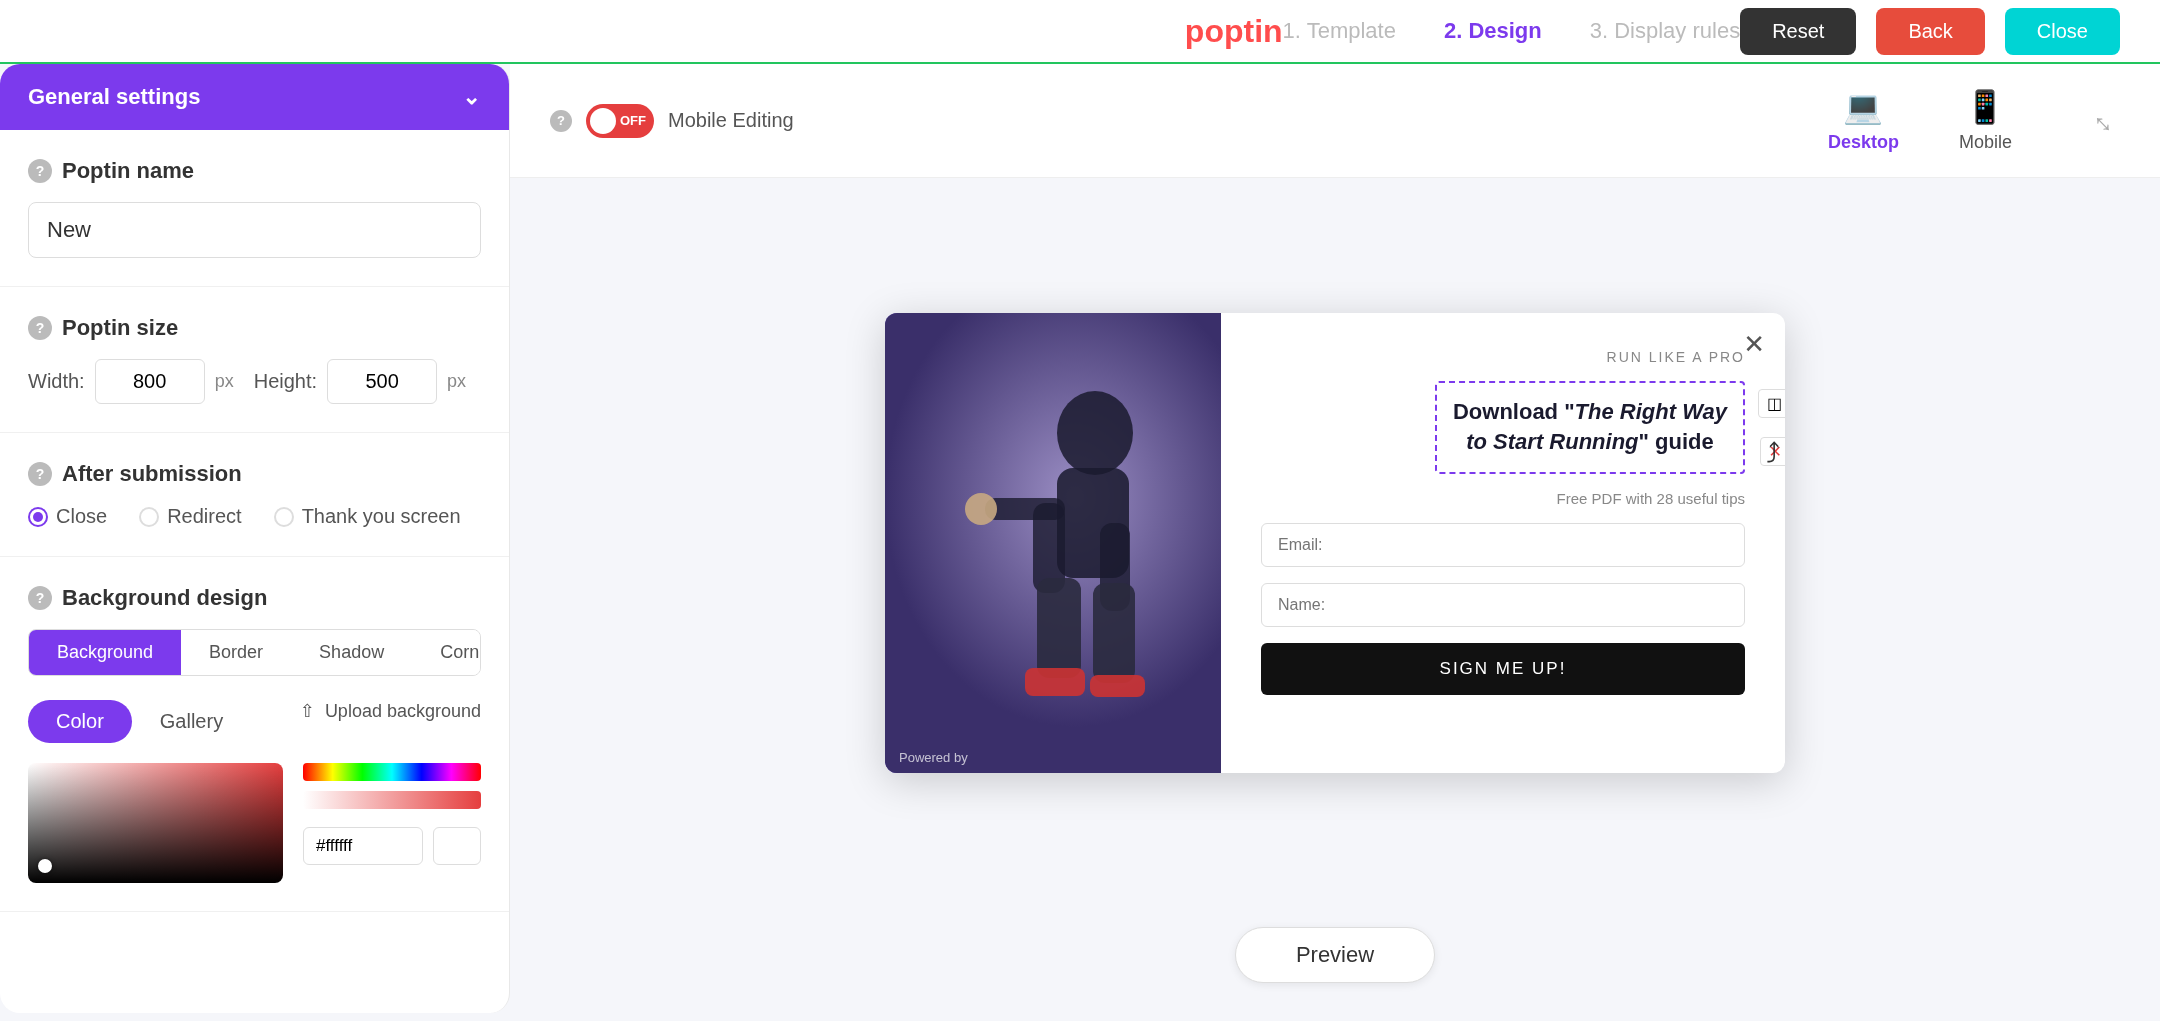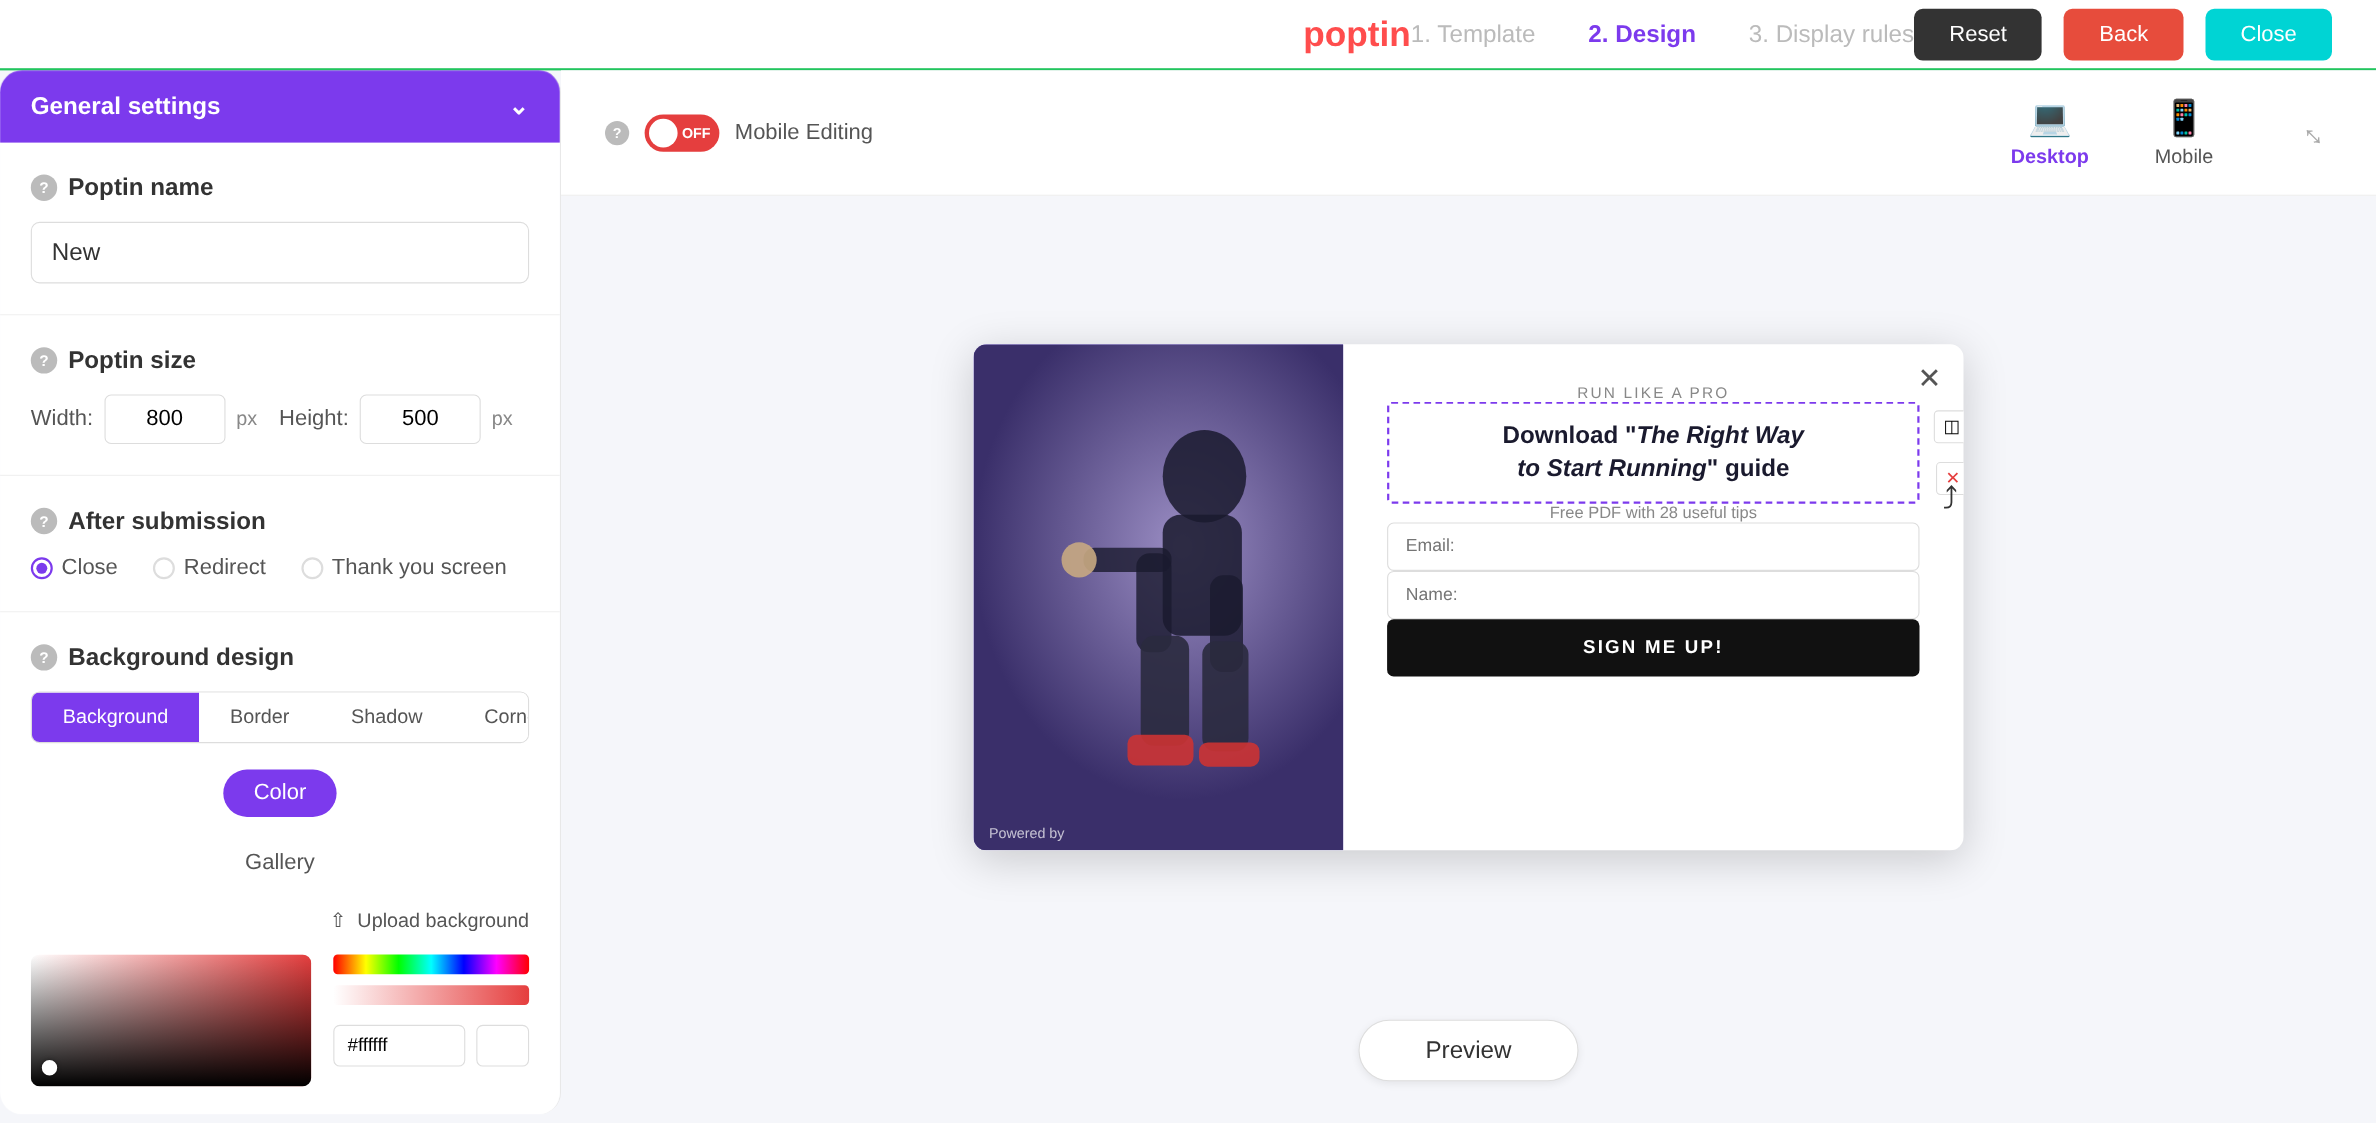--- a/index.html
+++ b/index.html
@@ -49,21 +49,21 @@
     .radio-group { display: flex; align-items: center; gap: 32px; }
     .radio-option { display: flex; align-items: center; gap: 8px; font-size: 20px; color: #555; cursor: pointer; }
     .radio-dot { width: 20px; height: 20px; border-radius: 50%; border: 2px solid #ddd; display: inline-flex; align-items: center; justify-content: center; }
     .radio-dot.selected { border-color: #7c3aed; }
     .radio-dot.selected::after { content: ''; width: 10px; height: 10px; border-radius: 50%; background: #7c3aed; display: block; }
 
     .bg-tabs { display: flex; gap: 0; border: 1px solid #ddd; border-radius: 8px; overflow: hidden; margin-bottom: 24px; }
     .bg-tab { padding: 12px 28px; font-size: 18px; cursor: pointer; background: #fff; color: #555; border: none; }
     .bg-tab.active { background: #7c3aed; color: #fff; }
 
-    .color-gallery-row { display: flex; align-items: center; gap: 20px; margin-bottom: 20px; flex-direction: column; }
+    .color-gallery-row { display: flex; align-items: flex-start; margin-bottom: 20px; }
     .toggle-btn { padding: 10px 28px; border-radius: 24px; font-size: 20px; cursor: pointer; border: none; }
     .toggle-btn.active { background: #7c3aed; color: #fff; }
     .toggle-btn.inactive { background: transparent; color: #555; }
     .upload-btn { display: flex; align-items: center; gap: 10px; font-size: 18px; color: #555; cursor: pointer; background: none; border: none; margin-left: auto; }
 
     .color-picker-area { display: flex; gap: 20px; }
     .color-gradient { width: 260px; height: 120px; border-radius: 8px; background: linear-gradient(to bottom, rgba(0,0,0,0) 0%, rgba(0,0,0,1) 100%), linear-gradient(to right, #fff 0%, #e53e3e 100%); position: relative; cursor: crosshair; }
     .color-gradient::after { content: ''; position: absolute; bottom: 10px; left: 10px; width: 10px; height: 10px; border-radius: 50%; background: #fff; border: 2px solid #fff; box-shadow: 0 0 4px rgba(0,0,0,0.5); }
     .color-controls { flex: 1; display: flex; flex-direction: column; gap: 10px; }
     .hue-bar { width: 100%; height: 18px; border-radius: 4px; background: linear-gradient(to right, #f00, #ff0, #0f0, #0ff, #00f, #f0f, #f00); cursor: pointer; }
@@ -101,30 +101,30 @@
     .popup-close-x { position: absolute; top: 16px; right: 20px; font-size: 26px; color: #555; cursor: pointer; z-index: 10; }
 
     .popup-left { width: 336px; flex-shrink: 0; background: #6a5acd; overflow: hidden; position: relative; }
     .popup-powered { position: absolute; bottom: 8px; left: 14px; font-size: 13px; color: rgba(255,255,255,0.7); }
     
     .runner-figure {
       position: absolute; top: 0; left: 0; right: 0; bottom: 0;
       background: linear-gradient(160deg, #9b8ec4 0%, #5c4d8a 30%, #7b6ab0 60%, #4a3f7f 100%);
     }
 
-    .popup-right { flex: 1; padding: 36px 40px 30px; display: flex; flex-direction: column; position: relative; }
+    .popup-right { flex: 1; padding: 36px 40px 30px; display: flex; flex-direction: column; gap: 16px; position: relative; align-items: flex-end; }
     .popup-run-label { font-size: 14px; color: #888; letter-spacing: 2px; text-align: center; }
     .popup-title-box { border: 2px dashed #7c3aed; border-radius: 4px; padding: 14px 16px; text-align: center; position: relative; }
     .popup-title-text { font-size: 22px; font-weight: 900; color: #1a1a2e; line-height: 1.4; }
     .popup-title-text em { font-style: italic; }
     .popup-copy-btn { position: absolute; top: 6px; right: -48px; background: #fff; border: 1px solid #ddd; border-radius: 4px; padding: 4px 8px; cursor: pointer; font-size: 16px; }
     .popup-del-btn { position: absolute; bottom: 6px; right: -48px; background: #fff; border: 1px solid #ddd; border-radius: 4px; padding: 4px 8px; cursor: pointer; font-size: 16px; color: #e53e3e; }
     .popup-subtitle { font-size: 15px; color: #888; text-align: center; }
     .popup-input { width: 100%; border: 1px solid #ddd; border-radius: 6px; padding: 12px 16px; font-size: 16px; color: #bbb; outline: none; }
-    .popup-submit { background: #111; color: #fff; border: none; border-radius: 6px; padding: 16px; font-size: 17px; font-weight: 700; letter-spacing: 2px; cursor: pointer; width: 100%; }
+    .popup-submit { background: #111; color: #fff; border: none; border-radius: 6px; padding: 16px; font-size: 17px; font-weight: 400; letter-spacing: 2px; cursor: pointer; width: 100%; }
 
     
     .cursor-hint { position: absolute; right: 380px; top: 260px; }
     .cursor-arrow { font-size: 28px; color: #333; }
 
     .preview-button-row { padding: 20px 0 30px; }
     .btn-preview { background: #fff; border: 1px solid #ddd; border-radius: 30px; padding: 14px 60px; font-size: 22px; color: #333; cursor: pointer; box-shadow: 0 2px 8px rgba(0,0,0,0.08); }
 
   </style>
 </head>

